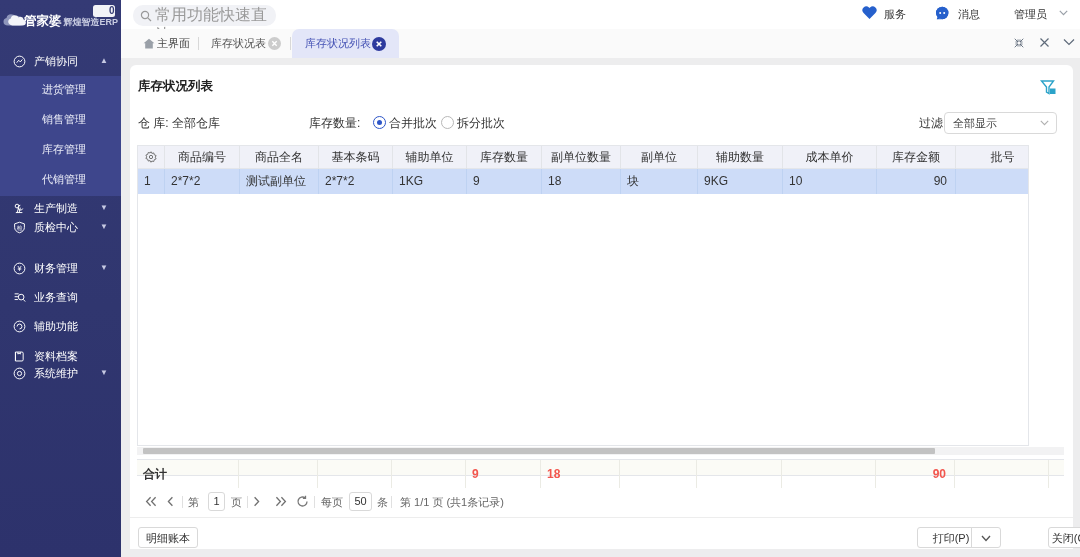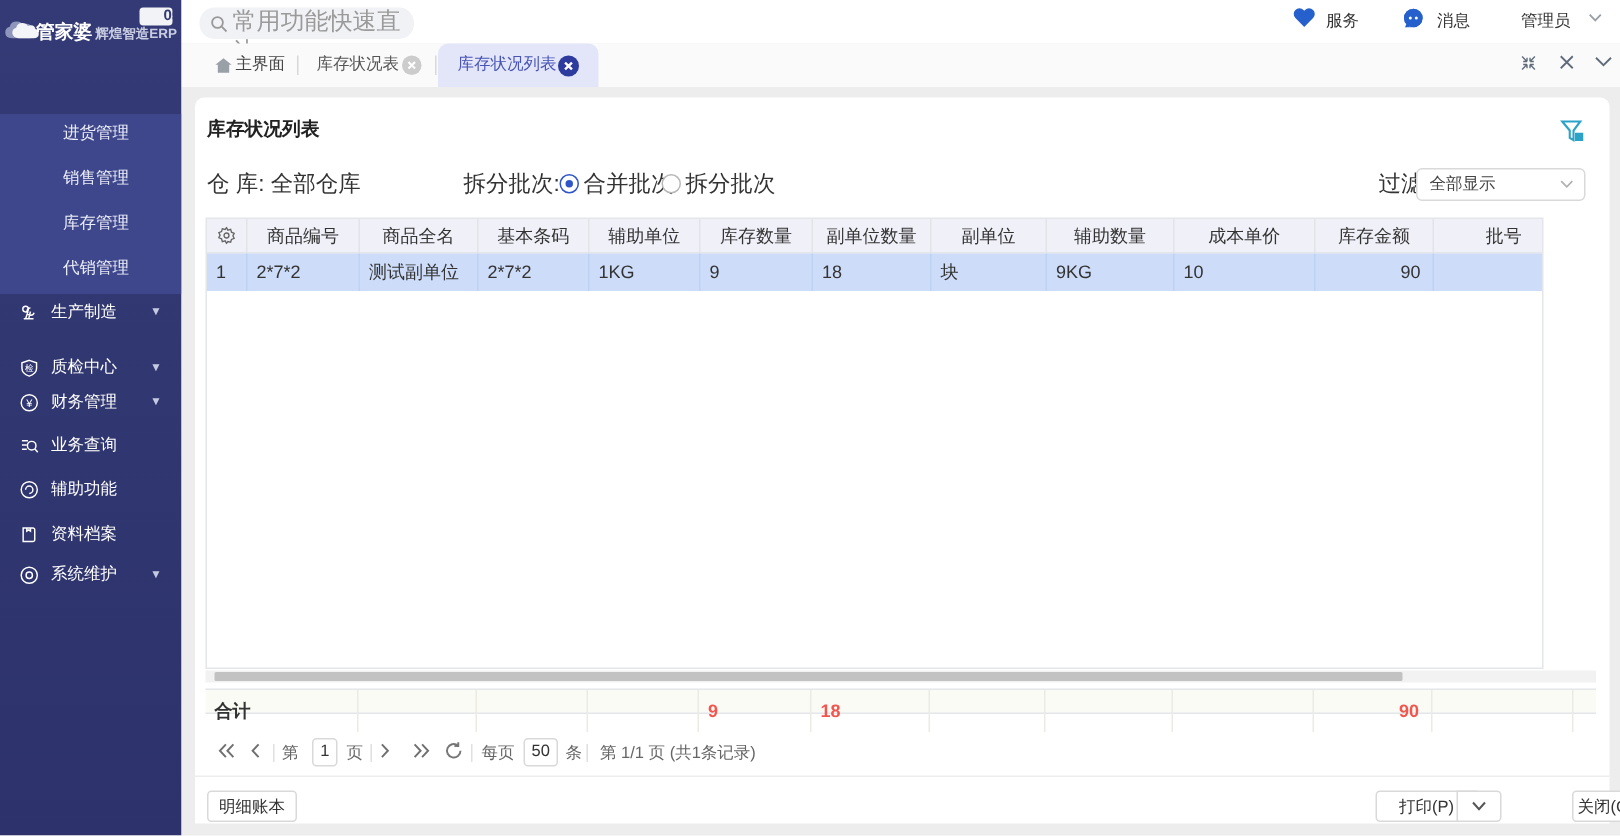--- a/index.html
+++ b/index.html
@@ -29,21 +29,21 @@
 .tssep { position:absolute; top:8px; height:13px; width:1px; background:#d8d8d8; }
 #activetab { position:absolute; left:171px; top:0; width:107px; height:29px; background:#e3e6f8; border-radius:7px 7px 0 0; }
 #activetab .attxt { position:absolute; left:13px; top:0; height:29px; line-height:29px; font-size:11px; color:#4754b5; }
 .closec { position:absolute; border-radius:50%; }
 #grayband { position:absolute; left:0; top:58px; width:959px; height:499px; background:#ededee; }
 #panel { position:absolute; left:9px; top:65px; width:943px; height:484px; background:#fff; border-radius:6px 6px 0 0; }
 
 
 #ptitle { position:absolute; left:8px; top:13px; font-size:12.5px; font-weight:bold; color:#222; }
 #funnel { position:absolute; left:910px; top:14px; width:16px; height:16px; }
-.flabel { position:absolute; top:47px; height:22px; line-height:22px; font-size:15px; color:#333; }
+.flabel { position:absolute; top:47px; height:22px; line-height:22px; font-size:12px; color:#333; }
 .radio { position:absolute; top:51px; width:13px; height:13px; border-radius:50%; }
 .radio i { position:absolute; left:2.75px; top:2.75px; width:5.5px; height:5.5px; border-radius:50%; background:#2e56c8; }
 #filtersel { position:absolute; left:814px; top:47px; width:113px; height:22px; border:1px solid #d9d9d9; border-radius:4px; background:#fff; }
 #filtersel .fstxt { position:absolute; left:8px; top:0; line-height:20px; font-size:11px; color:#444; }
 
 
 #tbl { position:absolute; left:7px; top:80px; width:892px; height:301px; border:1px solid #e4e6ea; background:#fff; overflow:hidden; }
 #thead { position:absolute; left:0; top:0; width:925px; height:23px; background:#f0f1f8; border-bottom:1px solid #e4e6ea; }
 .th { position:absolute; top:0; height:23px; line-height:23px; font-size:12px; color:#333; text-align:center; border-right:1px solid #e2e4e8; }
 #trow { position:absolute; left:0; top:23px; width:925px; height:25px; background:#cddcf8; }
@@ -75,37 +75,45 @@
     <div id="logo">
       <svg width="121" height="34" viewBox="0 0 121 34">
         <path d="M8 25.5 q-4.5 0 -4.5 -3.8 q0 -3.2 3 -3.8 q0.7 -3.6 4.5 -3.6 q3.1 0 4.3 2.3 q0.8 -0.7 2.3 -0.7 q2.9 0 3.4 2.9 q2.6 0.5 2.6 3.2 q0 3.5 -3.9 3.5 z" fill="#8f96bb"></path>
         <path d="M12.5 25.5 q-3.8 -0.4 -4.3 -3.4 q0 -3 2.6 -3.6 q0.6 -3.2 4 -3.2 q2.8 0 3.8 2.1 q0.7 -0.6 2 -0.6 q2.6 0 3 2.6 q2.3 0.4 2.3 2.9 q0 3.2 -3.5 3.2 z" fill="#f4f5f9"></path>
         <text x="24" y="25" font-size="12.5" font-weight="bold" fill="#fff" font-family="Liberation Sans">管家婆</text>
         <text x="63.5" y="25" font-size="9" font-weight="bold" fill="#c9cde2" font-family="Liberation Sans">辉煌智造ERP</text>
       </svg>
       <div id="badge05">05</div>
     </div>
 
+    <div class="menuitem" style="top:46px;">
+      <svg class="mi-ico" viewBox="0 0 16 16">
+          <circle cx="8" cy="8" r="6.6" fill="none" stroke="#fff" stroke-width="1.2"></circle>
+          <path d="M4.5 9.5 L7 6.5 L9 8.5 L11.5 5.5" fill="none" stroke="#fff" stroke-width="1.2"></path>
+        </svg>
+      <span class="mi-txt">产销协同</span>
+        <span class="mi-car">▲</span>
+    </div>
 
     <div id="submenu">
       <div class="subitem" style="top:-2px;">进货管理</div>
       <div class="subitem" style="top:28px;">销售管理</div>
       <div class="subitem" style="top:58px;">库存管理</div>
       <div class="subitem" style="top:88px;">代销管理</div>
     </div>
 
     <div class="menuitem" style="top:193px;">
       <svg class="mi-ico" viewBox="0 0 16 16">
           <circle cx="5" cy="5" r="2.3" fill="none" stroke="#fff" stroke-width="1.2"></circle>
           <path d="M9 4 a3 3 0 1 0 3 4 M7 7 L5 13 M9 7 L7.5 13 M3.5 13 h8" fill="none" stroke="#fff" stroke-width="1.2"></path>
         </svg>
       <span class="mi-txt">生产制造</span>
         <span class="mi-car">▼</span>
     </div>
-    <div class="menuitem" style="top:230px;">
+    <div class="menuitem" style="top:212px;">
       <svg class="mi-ico" viewBox="0 0 16 16">
           <path d="M8 1.5 L14 3.5 V8 q0 4.5 -6 6.5 q-6 -2 -6 -6.5 V3.5 z" fill="none" stroke="#fff" stroke-width="1.2"></path>
           <text x="8" y="10.5" font-size="7" fill="#fff" text-anchor="middle">检</text>
         </svg>
       <span class="mi-txt">质检中心</span>
         <span class="mi-car">▼</span>
     </div>
     <div class="menuitem" style="top:253px;">
       <svg class="mi-ico" viewBox="0 0 16 16">
           <circle cx="8" cy="8" r="6.6" fill="none" stroke="#fff" stroke-width="1.2"></circle>
@@ -128,21 +136,21 @@
           <path d="M5 8 a3 3 0 0 1 6 0 a3 3 0 0 1 -3 3" fill="none" stroke="#fff" stroke-width="1.2"></path>
         </svg>
       <span class="mi-txt">辅助功能</span>
     </div>
     <div class="menuitem" style="top:341px;">
       <svg class="mi-ico" viewBox="0 0 16 16">
           <path d="M3 2.5 h8 a1.5 1.5 0 0 1 1.5 1.5 v8 a1.5 1.5 0 0 1 -1.5 1.5 h-8 z M3 2.5 v11 M6 2.5 v2.5 l1.5 -1 l1.5 1 v-2.5" fill="none" stroke="#fff" stroke-width="1.2"></path>
         </svg>
       <span class="mi-txt">资料档案</span>
     </div>
-    <div class="menuitem" style="top:368px;">
+    <div class="menuitem" style="top:358px;">
       <svg class="mi-ico" viewBox="0 0 16 16">
           <circle cx="8" cy="8" r="6.6" fill="none" stroke="#fff" stroke-width="1.2"></circle>
           <circle cx="8" cy="8" r="2.6" fill="none" stroke="#fff" stroke-width="1.2"></circle>
         </svg>
       <span class="mi-txt">系统维护</span>
         <span class="mi-car">▼</span>
     </div>
   </div>
 
   <div id="main">
@@ -217,21 +225,21 @@
     <div id="grayband"></div>
 
     <div id="panel">
       <div id="ptitle">库存状况列表</div>
       <svg id="funnel" viewBox="0 0 16 16">
           <path d="M1.5 2 h12 L9 8 v6.5 l-2.5 -1.5 V8 z" fill="none" stroke="#2ba3c9" stroke-width="1.4"></path>
           <rect x="10" y="9.5" width="5.5" height="5.5" fill="#2ba3c9"></rect>
         </svg>
 
       <div class="flabel" style="left:8px;">仓 库: 全部仓库</div>
-      <div class="flabel" style="left:179px;">拆分批次:</div>
+      <div class="flabel" style="left:179px;">库存数量:</div>
       <div class="radio" style="left:243px;border:1.5px solid #2e56c8;background:#fff;">
           <i></i>
         </div>
       <div class="flabel" style="left:259px;">合并批次</div>
       <div class="radio" style="left:311px;border:1px solid #b8b8b8;background:#fff;"></div>
       <div class="flabel" style="left:327px;">拆分批次</div>
       <div class="flabel" style="left:789px;">过滤</div>
       <div id="filtersel">
           <span class="fstxt">全部显示</span>
           <svg style="position:absolute;right:7px;top:7px;" width="9" height="6" viewBox="0 0 9 6">

